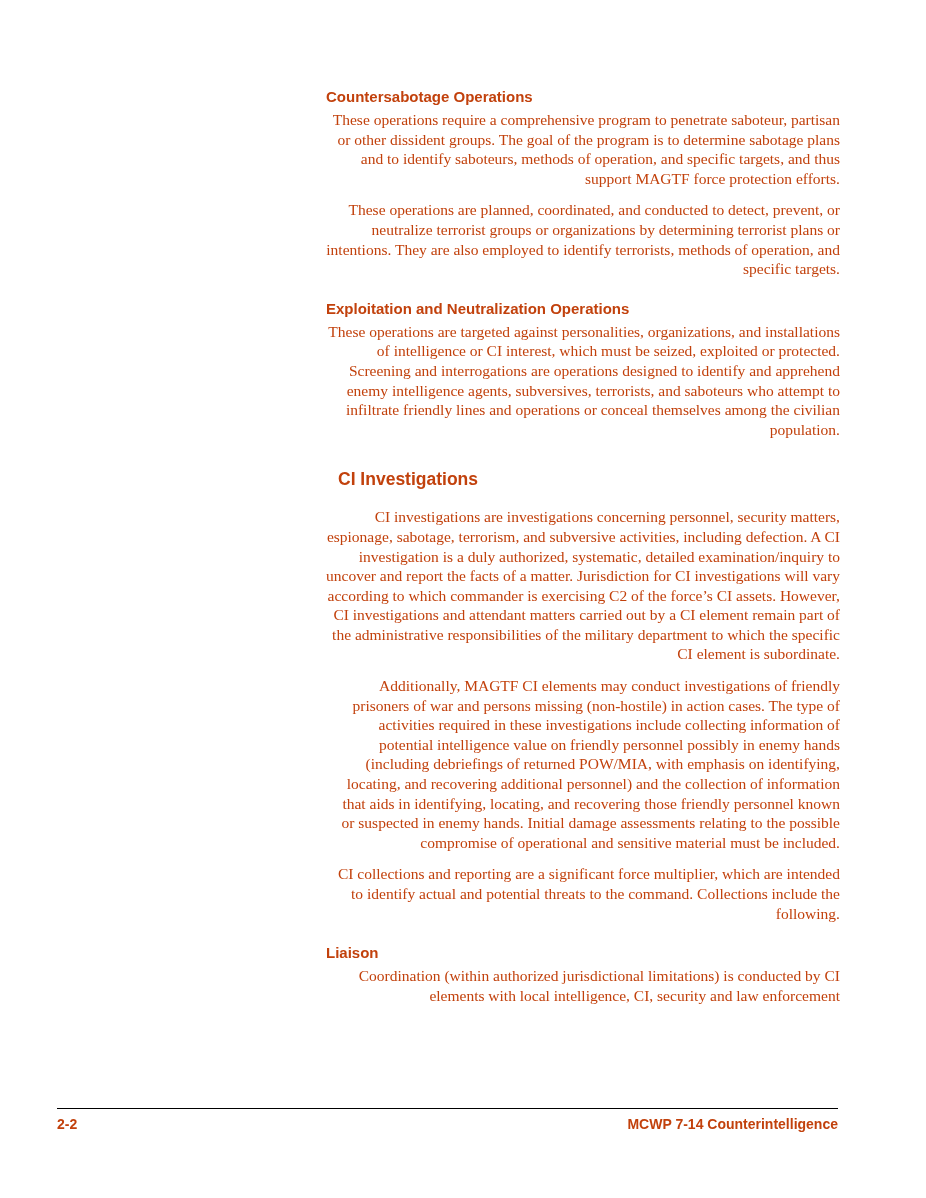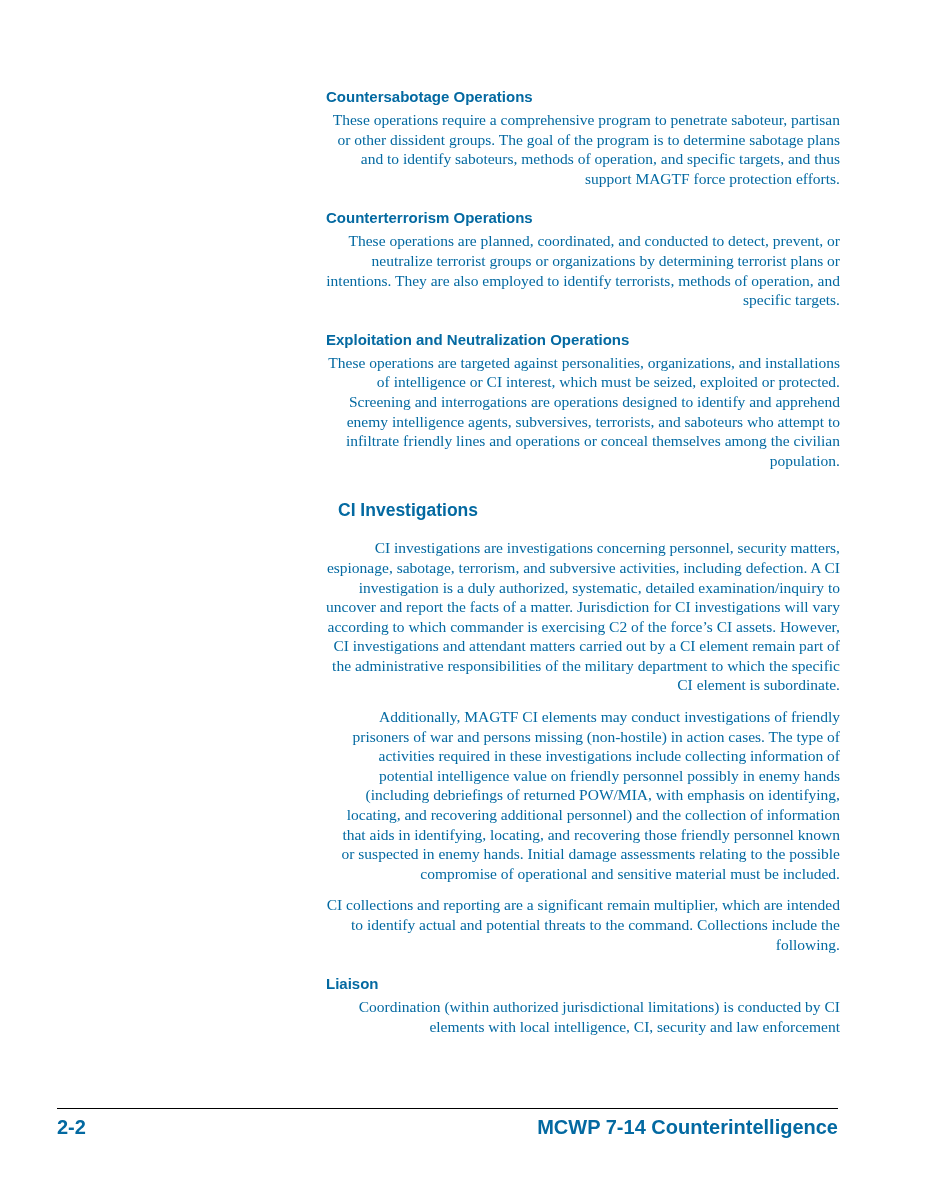--- a/index.html
+++ b/index.html
@@ -5,21 +5,21 @@
   html, body {
     margin: 0;
     padding: 0;
     background: #ffffff;
   }
   .page {
     position: relative;
     width: 926px;
     height: 1198px;
     background: #ffffff;
-    color: #0369a1;
+    color: #c2410c;
     overflow: hidden;
   }
   .content {
     position: absolute;
     left: 326px;
     top: 88px;
     width: 514px;
     font-family: "Liberation Serif", serif;
     font-size: 15.5px;
     line-height: 19.6px;
@@ -57,45 +57,44 @@
     border-top: 1.5px solid #000000;
   }
   .footer {
     position: absolute;
     left: 57px;
     width: 781px;
     top: 1116px;
     display: flex;
     justify-content: space-between;
     font-family: "Liberation Sans", sans-serif;
-    font-size: 20px;
+    font-size: 14px;
     font-weight: bold;
   }
 </style>
 </head>
 <body>
 
 <div class="page">
 
   <main class="content">
 
     <h3 class="sub first">Countersabotage Operations</h3>
     <p>These operations require a comprehensive program to penetrate saboteur, partisan or other dissident groups. The goal of the program is to determine sabotage plans and to identify saboteurs, methods of operation, and specific targets, and thus support MAGTF force protection efforts.</p>
 
-    <h3 class="sub">Counterterrorism Operations</h3>
     <p>These operations are planned, coordinated, and conducted to detect, prevent, or neutralize terrorist groups or organizations by determining terrorist plans or intentions. They are also employed to identify terrorists, methods of operation, and specific targets.</p>
 
     <h3 class="sub">Exploitation and Neutralization Operations</h3>
     <p>These operations are targeted against personalities, organizations, and installations of intelligence or CI interest, which must be seized, exploited or protected. Screening and interrogations are operations designed to identify and apprehend enemy intelligence agents, subversives, terrorists, and saboteurs who attempt to infiltrate friendly lines and operations or conceal themselves among the civilian population.</p>
 
     <h2 class="sec">CI Investigations</h2>
     <p>CI investigations are investigations concerning personnel, security matters, espionage, sabotage, terrorism, and subversive activities, including defection. A CI investigation is a duly authorized, systematic, detailed examination/inquiry to uncover and report the facts of a matter. Jurisdiction for CI investigations will vary according to which commander is exercising C2 of the force’s CI assets. However, CI investigations and attendant matters carried out by a CI element remain part of the administrative responsibilities of the military department to which the specific CI element is subordinate.</p>
     <p>Additionally, MAGTF CI elements may conduct investigations of friendly prisoners of war and persons missing (non-hostile) in action cases. The type of activities required in these investigations include collecting information of potential intelligence value on friendly personnel possibly in enemy hands (including debriefings of returned POW/MIA, with emphasis on identifying, locating, and recovering additional personnel) and the collection of information that aids in identifying, locating, and recovering those friendly personnel known or suspected in enemy hands. Initial damage assessments relating to the possible compromise of operational and sensitive material must be included.</p>
 
-    <p>CI collections and reporting are a significant remain multiplier, which are intended to identify actual and potential threats to the command. Collections include the following.</p>
+    <p>CI collections and reporting are a significant force multiplier, which are intended to identify actual and potential threats to the command. Collections include the following.</p>
 
     <h3 class="sub">Liaison</h3>
     <p>Coordination (within authorized jurisdictional limitations) is conducted by CI elements with local intelligence, CI, security and law enforcement</p>
 
   </main>
 
   <div class="footer-rule"></div>
 
   <div class="footer">
     <span>2-2</span>

